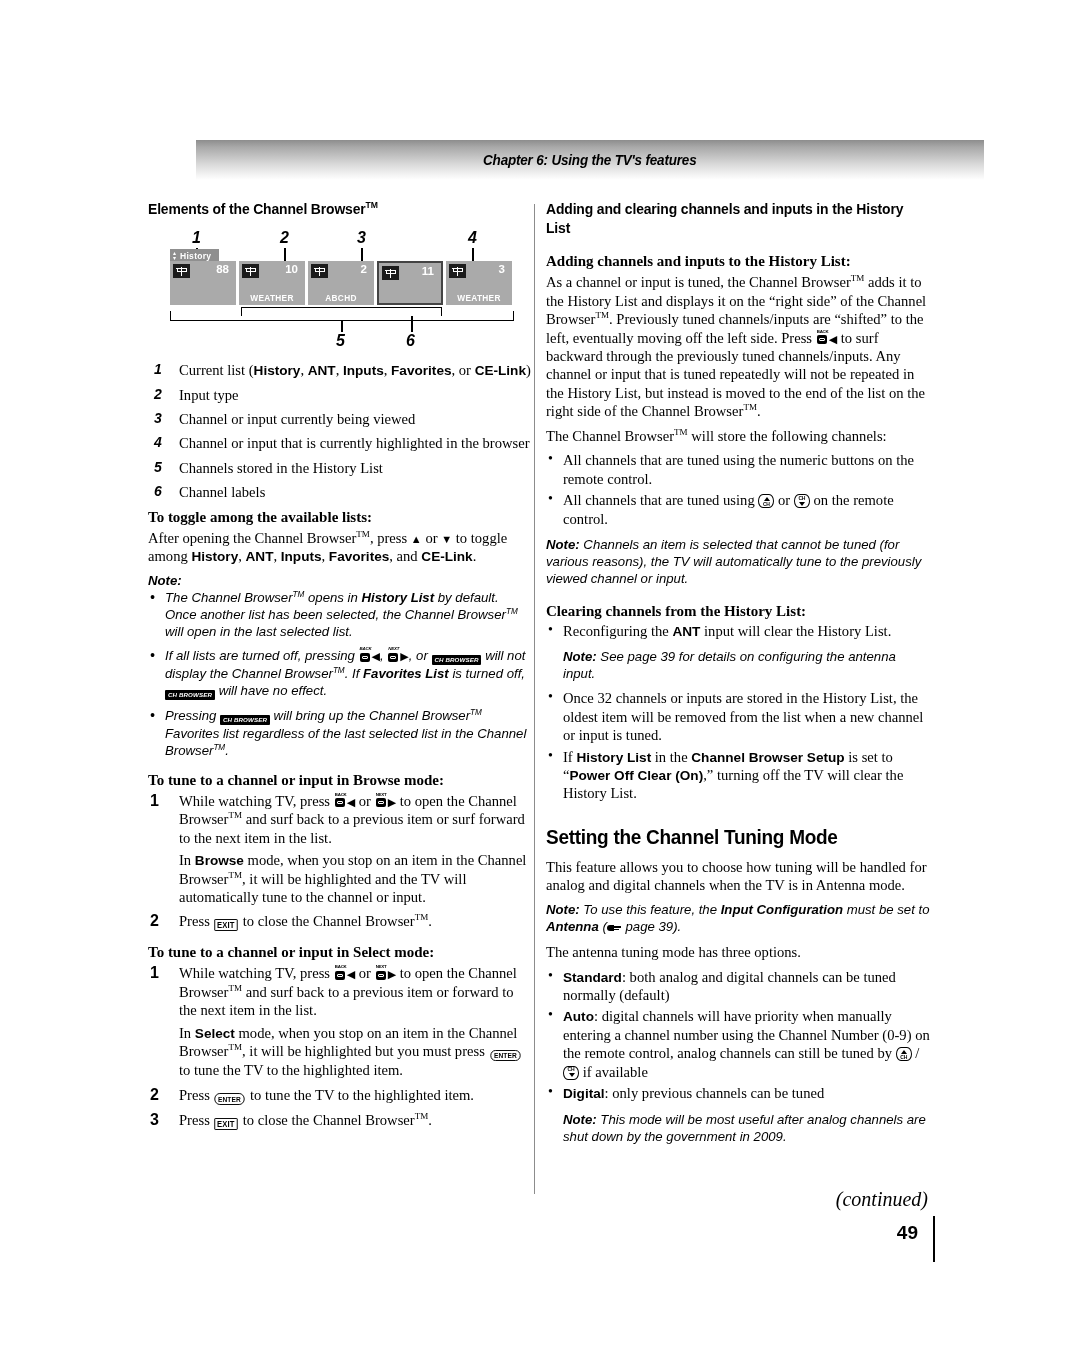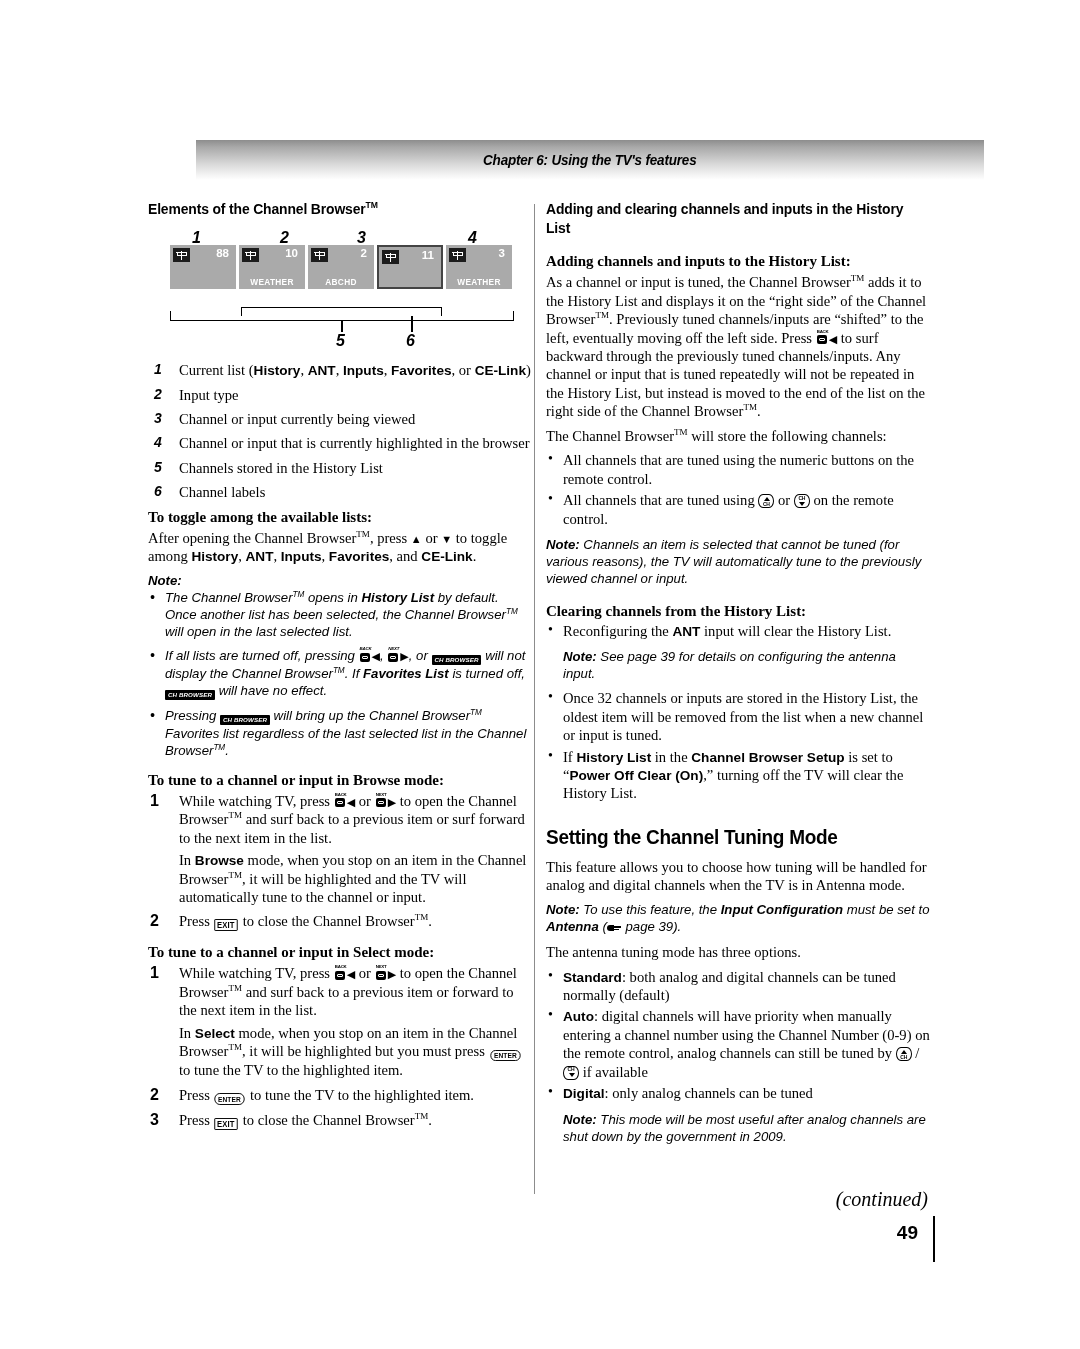--- a/index.html
+++ b/index.html
@@ -360,21 +360,21 @@
     position: absolute;
     left: 3px;
     top: 2px;
     font-size: 6px;
     line-height: 5px;
     color: #fff;
   }
   .tiles {
     position: absolute;
     left: 0;
-    top: 12px;
+    top: 28px;
     width: 372px;
     height: 46px;
   }
   .tile {
     position: absolute;
     top: 0;
     height: 44px;
     background: #aaaaaa;
     box-sizing: border-box;
   }
@@ -676,21 +676,21 @@
       <h2 class="big-head" style="margin-top:22px;">Setting the Channel Tuning Mode</h2>
       <p class="body">This feature allows you to choose how tuning will be handled for analog and digital channels when the TV is in Antenna mode.</p>
 
       <p class="note-block" style="margin:3px 0 8px 0;"><span class="note-lbl">Note:</span><span> To use this feature, the </span><span class="note-b">Input Configuration</span><span> must be set to </span><span class="note-b">Antenna</span><span> (</span><span class="key-hand"><i class="palm"></i><i class="finger"></i><i class="finger2"></i></span><span> page 39).</span></p>
 
       <p class="body">The antenna tuning mode has three options.</p>
 
       <ul class="bullets">
         <li><span class="sans-b">Standard</span><span>: both analog and digital channels can be tuned normally (default)</span></li>
         <li><span class="sans-b">Auto</span><span>: digital channels will have priority when manually entering a channel number using the Channel Number (0-9) on the remote control, analog channels can still be tuned by </span><span class="key key-ch up"><i class="tri-up"></i><span class="lbl">CH</span></span><span> / </span><span class="key key-ch dn"><span class="lbl">CH</span><i class="tri-dn"></i></span><span> if available</span></li>
-        <li><span class="sans-b">Digital</span><span>: only analog channels can be tuned</span></li>
+        <li><span class="sans-b">Digital</span><span>: only previous channels can be tuned</span></li>
       </ul>
 
       <p class="note-block" style="margin:8px 0 0 17px;"><span class="note-lbl">Note:</span><span> This mode will be most useful after analog channels are shut down by the government in 2009.</span></p>
     </div>
   </div>
 
   <div class="continued">(continued)</div>
   <div class="pageno">49</div>
   <div class="page-rule"></div>
 

